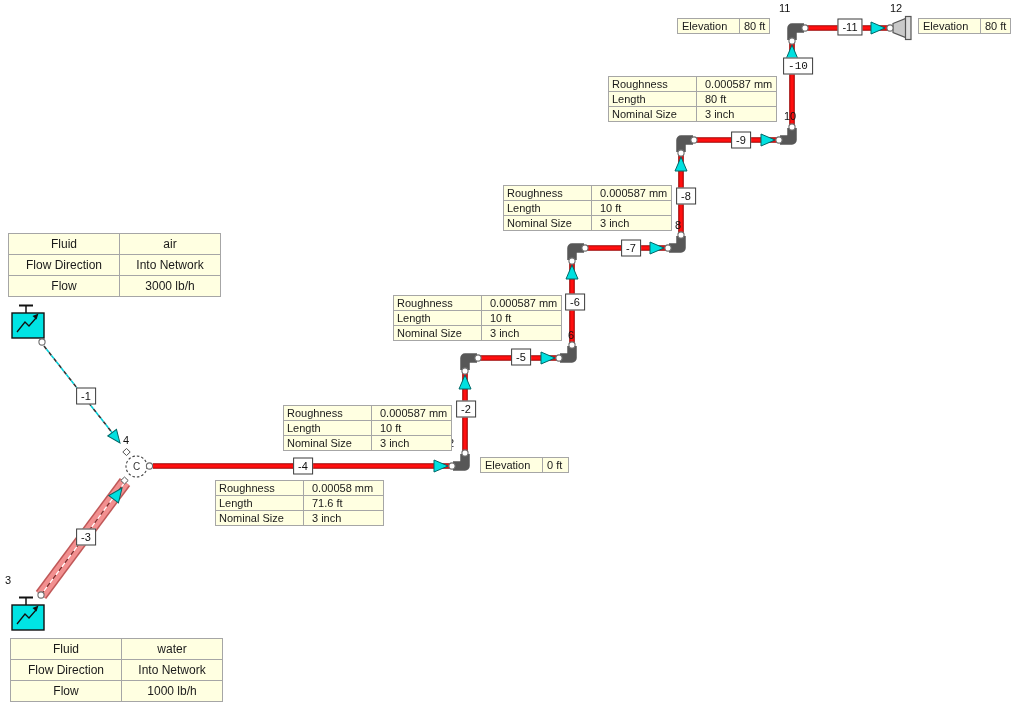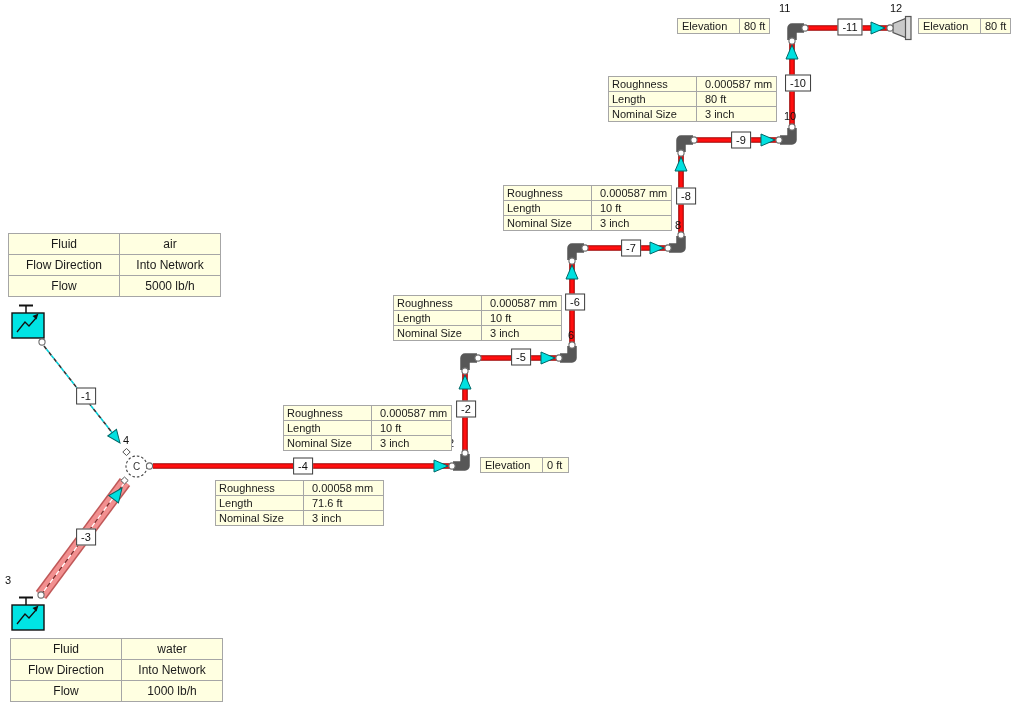--- a/index.html
+++ b/index.html
@@ -147,21 +147,21 @@
 
   <div class="pipe-label" style="left:86px;  top:396px;">-1</div>
   <div class="pipe-label" style="left:466px; top:409px;">-2</div>
   <div class="pipe-label" style="left:86px;  top:537px;">-3</div>
   <div class="pipe-label" style="left:303px; top:466px;">-4</div>
   <div class="pipe-label" style="left:521px; top:357px;">-5</div>
   <div class="pipe-label" style="left:575px; top:302px;">-6</div>
   <div class="pipe-label" style="left:631px; top:248px;">-7</div>
   <div class="pipe-label" style="left:686px; top:196px;">-8</div>
   <div class="pipe-label" style="left:741px; top:140px;">-9</div>
-  <div class="pipe-label" style="left:798px; top:83px;">-10</div>
+  <div class="pipe-label" style="left:798px; top:66px;font-family:Liberation Mono, monospace;">-10</div>
   <div class="pipe-label" style="left:850px; top:27px;">-11</div>
 
   <div class="node-label" style="left:448px; top:437px;">2</div>
   <div class="node-label" style="left:5px;   top:574px;">3</div>
   <div class="node-label" style="left:123px; top:434px;">4</div>
   <div class="node-label" style="left:568px; top:329px;">6</div>
   <div class="node-label" style="left:675px; top:219px;">8</div>
   <div class="node-label" style="left:784px; top:110px;">10</div>
   <div class="node-label" style="left:779px; top:2px;">11</div>
   <div class="node-label" style="left:890px; top:2px;">12</div>
@@ -171,21 +171,21 @@
         <tr>
       <td class="lbl">Fluid</td>
       <td class="val">air</td>
     </tr>
     <tr>
       <td class="lbl">Flow Direction</td>
       <td class="val">Into Network</td>
     </tr>
     <tr>
       <td class="lbl">Flow</td>
-      <td class="val">5000 lb/h</td>
+      <td class="val">3000 lb/h</td>
     </tr>
   </tbody>
     </table>
 
   <table class="callout fluid" style="left:10px; top:638px;">
     <tbody>
         <tr>
       <td class="lbl">Fluid</td>
       <td class="val">water</td>
     </tr>

